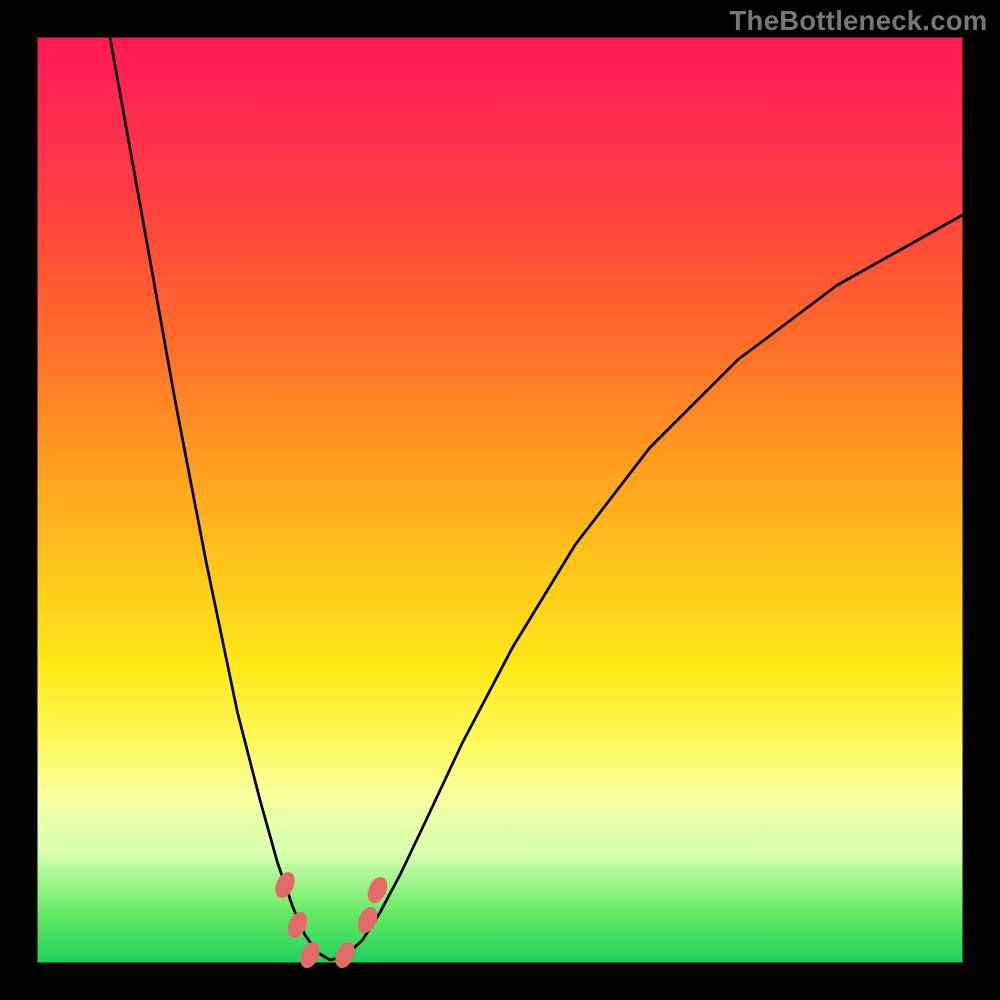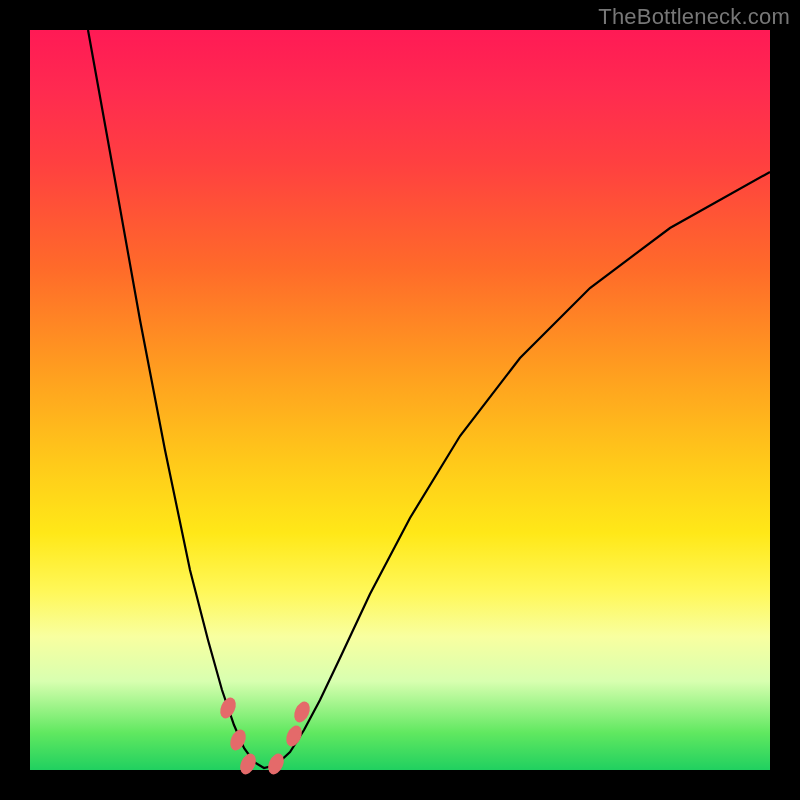--- a/index.html
+++ b/index.html
@@ -31,21 +31,21 @@
       #60e860 95%,
       #20d060 100%
     );
   }
   .watermark {
     position: absolute;
     top: 4px;
     right: 10px;
     color: #777;
     font-size: 22px;
-    font-weight: 400;
+    font-weight: 700;
     letter-spacing: 0.2px;
     user-select: none;
   }
   svg.curve {
     position: absolute;
     left: 0;
     top: 0;
     width: 740px;
     height: 740px;
     overflow: visible;

